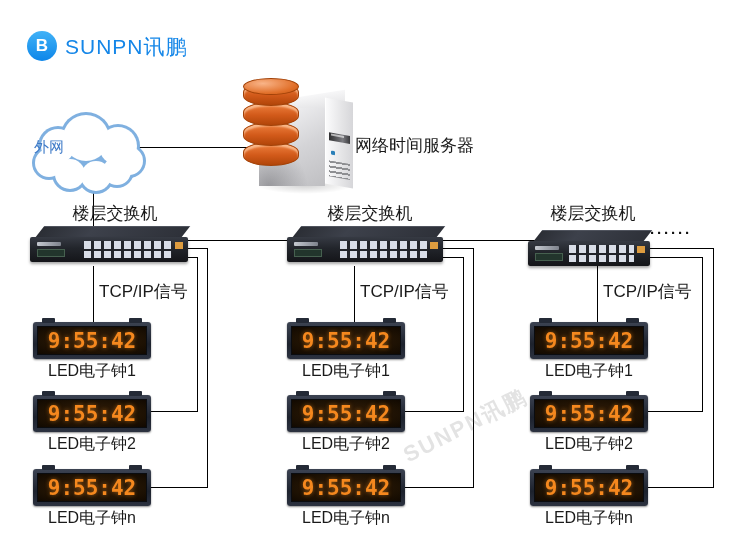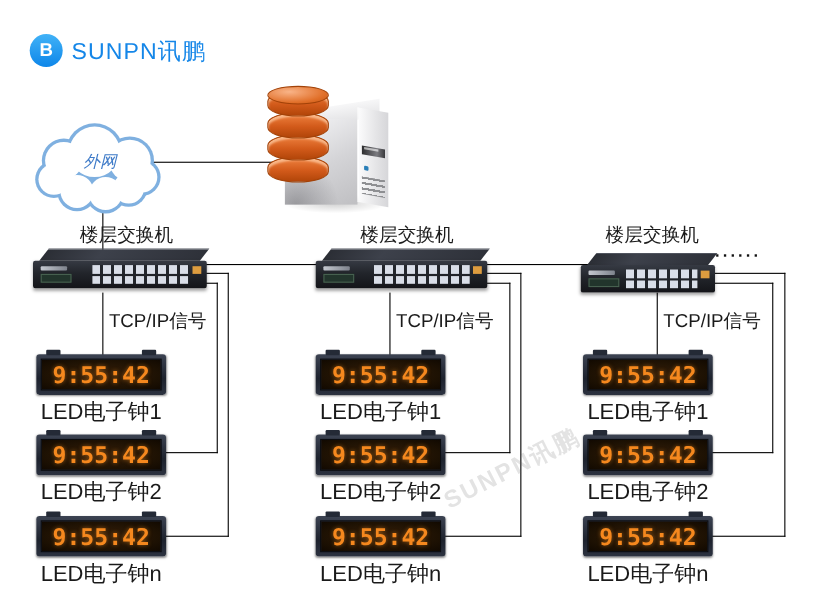--- a/index.html
+++ b/index.html
@@ -12,22 +12,22 @@
     display:flex; align-items:center; justify-content:center; z-index:4; }
   .hdr-title { position:absolute; left:65px; top:33px; font-size:21px; font-weight:500; color:#1486e8; z-index:4; letter-spacing:1px; }
 
   
   .ln { position:absolute; background:#000; z-index:1; }
 
   
   .cloud { position:absolute; left:34px; top:112px; width:114px; height:84px; z-index:2; }
   .cb { position:absolute; border-radius:50%; background:#7fb0e0; }
   .cw { position:absolute; border-radius:50%; background:#fff; }
-  .cloud-label { position:absolute; left:0; top:26px; width:100%; text-align:center; font-size:15px;
-    color:#3f7bc8; z-index:3;font-style:italic; }
+  .cloud-label { position:absolute; left:0; top:26px; width:100%; text-align:left; font-size:15px;
+    color:#3f7bc8; z-index:3; }
 
   
   .server { position:absolute; left:243px; top:80px; width:120px; height:118px; z-index:2; }
   .srv-shadow { position:absolute; left:14px; top:96px; width:96px; height:18px; border-radius:50%;
     background:radial-gradient(ellipse, rgba(0,0,0,.18), rgba(0,0,0,0) 70%); }
   .srv-topface { position:absolute; left:22px; top:16px; width:80px; height:16px;
     background:linear-gradient(#f7f7f8,#e3e3e5); transform:skewY(-9deg); }
   .srv-side { position:absolute; left:16px; top:28px; width:66px; height:78px;
     background:linear-gradient(150deg,#efeff1 15%,#d4d4d7 55%,#bfbfc2);
   }
@@ -71,21 +71,21 @@
     background:linear-gradient(180deg,#3c4352,#1d222d 60%,#2c3240); box-shadow:0 1px 2px rgba(0,0,0,.45); }
   .clock:before,.clock:after { content:""; position:absolute; top:-4px; width:13px; height:5px;
     background:#242a36; border-radius:1px; }
   .clock:before { left:9px; } .clock:after { right:9px; }
   .clock-screen { width:100%; height:100%; border:1px solid #0a0c10;
     background:radial-gradient(ellipse at center,#36200a 0%,#1d1103 70%,#110901 100%);
     display:flex; align-items:center; justify-content:center; overflow:hidden; }
   .clock-time { font-family:"DejaVu Sans Mono",monospace; font-weight:bold; font-size:21px;
     color:#f5881e; text-shadow:0 0 4px rgba(245,140,30,.55); }
 
-  .dev-label { position:absolute; width:140px; text-align:center; font-size:20px; color:#1a1a1a; z-index:3; }
+  .dev-label { position:absolute; width:140px; text-align:center; font-size:16px; color:#1a1a1a; z-index:3; }
   .sw-label { position:absolute; width:120px; text-align:center; font-size:17px; color:#1a1a1a; z-index:3; }
   .tcp-label { position:absolute; font-size:17px; color:#1a1a1a; z-index:3; background:#fff; padding:0 2px; }
 
   .dots { position:absolute; left:650px; top:224px; font-size:15px; font-weight:bold; color:#111;
     letter-spacing:2px; z-index:3; }
   .watermark { position:absolute; left:412px; top:440px; font-size:22px; font-weight:bold;
     color:rgba(100,100,100,.18); letter-spacing:2px; white-space:nowrap;
     transform:rotate(-27deg); transform-origin:left bottom; z-index:5; pointer-events:none; }
 </style>
 </head>
@@ -155,20 +155,21 @@
       <div class="srv-vents"></div>
     </div>
     <div class="db-stack">
       <div class="db-disc" style="top:62px"></div>
       <div class="db-disc" style="top:42px"></div>
       <div class="db-disc" style="top:22px"></div>
       <div class="db-disc" style="top:2px"></div>
       <div class="db-cap"></div>
     </div>
   </div>
+  <div class="server-label">网络时间服务器</div>
 
   <div class="switch" style="left:30px;top:226px;width:158px">
     <div class="sw-top"></div>
     <div class="sw-front">
       <div class="sw-logo"></div>
       <div class="sw-screen"></div>
       <div class="sw-ports">
           <div class="port-row"></div>
           <div class="port-row"></div>
         </div>

